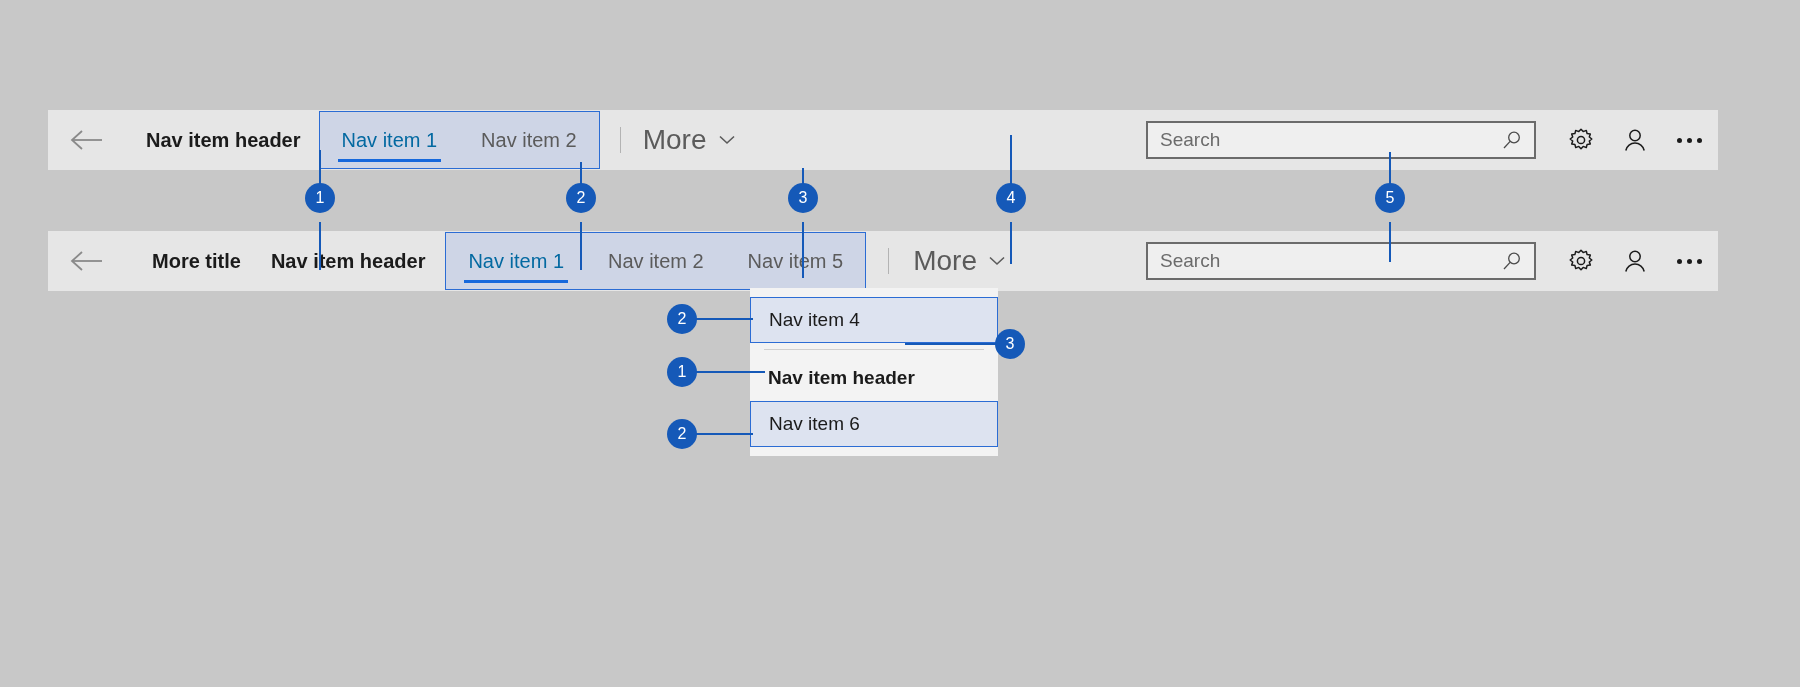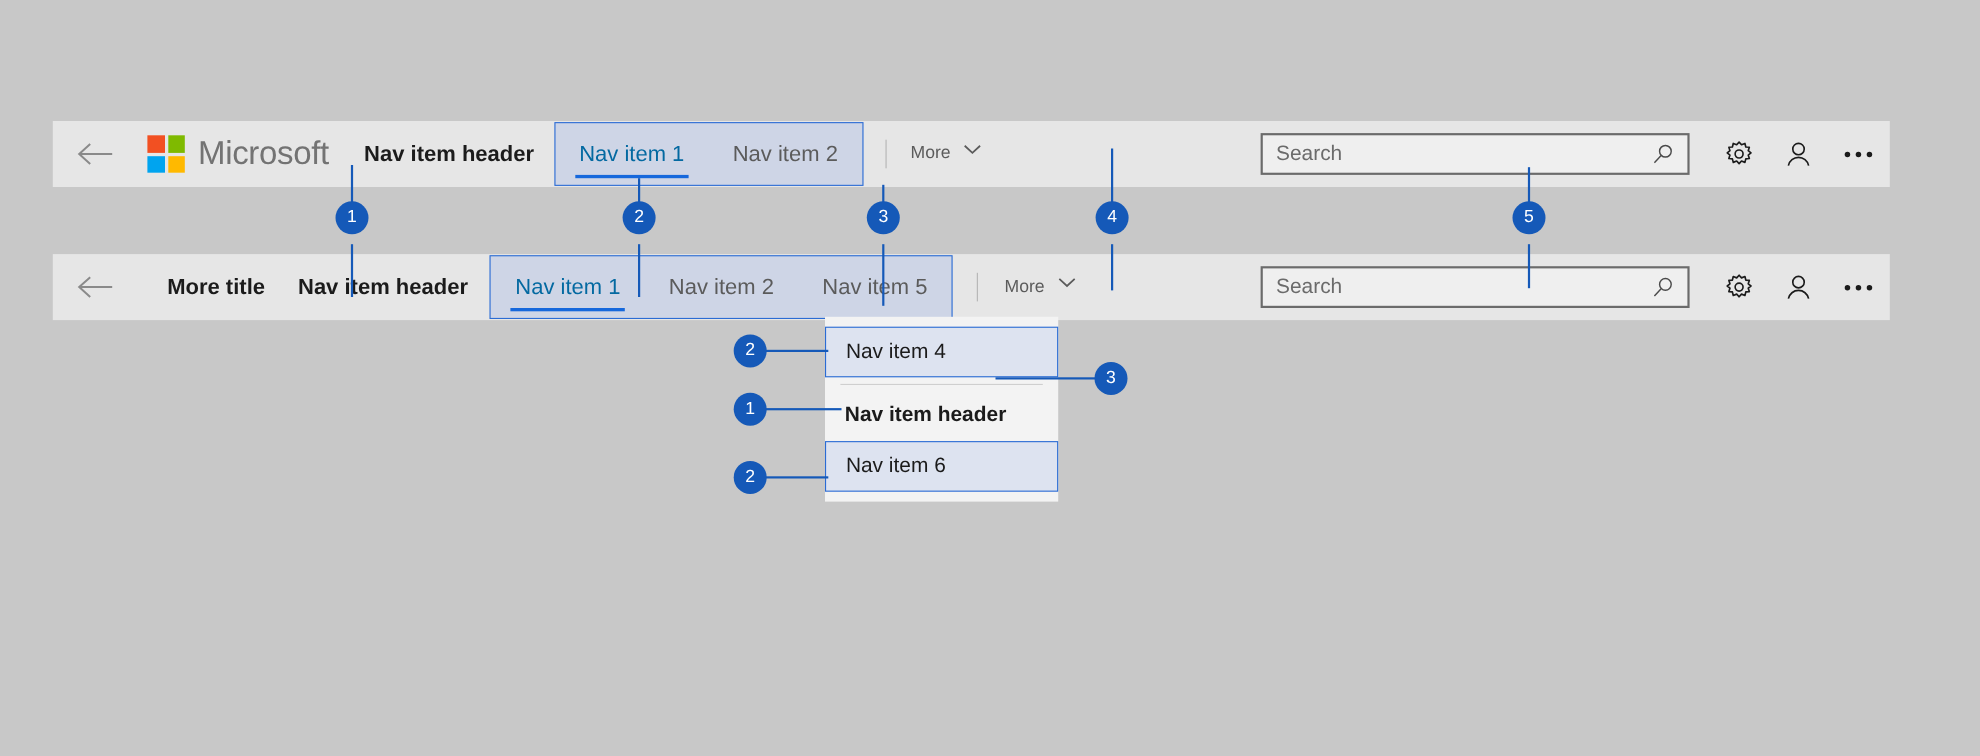--- a/index.html
+++ b/index.html
@@ -137,22 +137,22 @@
     background: #b3b3b3;
     height: 26px;
     align-self: center;
     flex: 0 0 auto;
   }
   #navbar-top .nav-divider { margin-left: 20px; }
   #navbar-bottom .nav-divider { margin-left: 22px; }
 
   .more-btn {
     display: flex;
-    align-items: flex-start;
-    font-size: 16px;
+    align-items: center;
+    font-size: 28px;
     color: #5b5b5b;
     flex: 0 0 auto;
     white-space: nowrap;
     cursor: default;
   }
   #navbar-top .more-btn { margin-left: 22px; }
   #navbar-bottom .more-btn { margin-left: 24px; }
   .more-btn .chev { margin-left: 12px; display: inline-flex; }
 
   .spacer { flex: 1 1 auto; }
@@ -202,21 +202,21 @@
   .dots i {
     width: 5px; height: 5px; border-radius: 50%;
     background: #1b1b1b; display: block;
   }
 
   
   #flyout {
     position: absolute;
     left: 750px;
     top: 288px;
-    width: 212px;
+    width: 248px;
     background: #f3f3f3;
     box-sizing: border-box;
   }
   .fly-pad { height: 9px; }
   .fly-item {
     font-size: 19px;
     color: #1b1b1b;
     padding: 11px 18px;
     box-sizing: border-box;
     white-space: nowrap;
@@ -270,29 +270,20 @@
 
   <div class="navbar" id="navbar-top">
 
     <div class="back-arrow">
       <svg width="34" height="22" viewBox="0 0 34 22" aria-hidden="true">
         <path d="M13 2 L3 11 L13 20" fill="none" stroke="#8a8a8a" stroke-width="1.8"></path>
         <path d="M3 11 L33 11" fill="none" stroke="#8a8a8a" stroke-width="1.8"></path>
       </svg>
     </div>
 
-    <div class="ms-logo">
-      <div class="ms-squares">
-        <i style="background:#f25022"></i>
-        <i style="background:#7fba00"></i>
-        <i style="background:#00a4ef"></i>
-        <i style="background:#ffb900"></i>
-      </div>
-      <span class="ms-wordmark">Microsoft</span>
-    </div>
 
     <div class="nav-header">Nav item header</div>
 
     <div class="nav-group">
       <div class="nav-item selected">Nav item 1</div>
       <div class="nav-item">Nav item 2</div>
     </div>
 
     <div class="nav-divider"></div>
 

